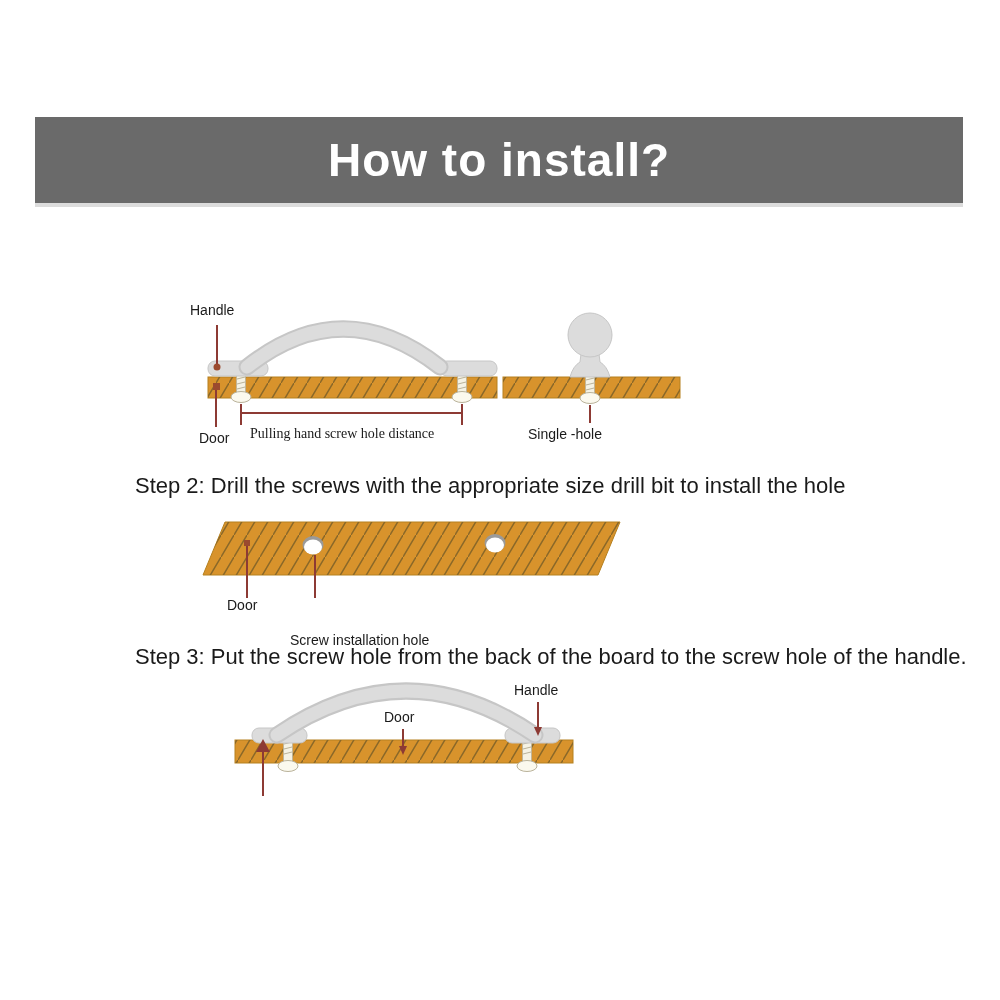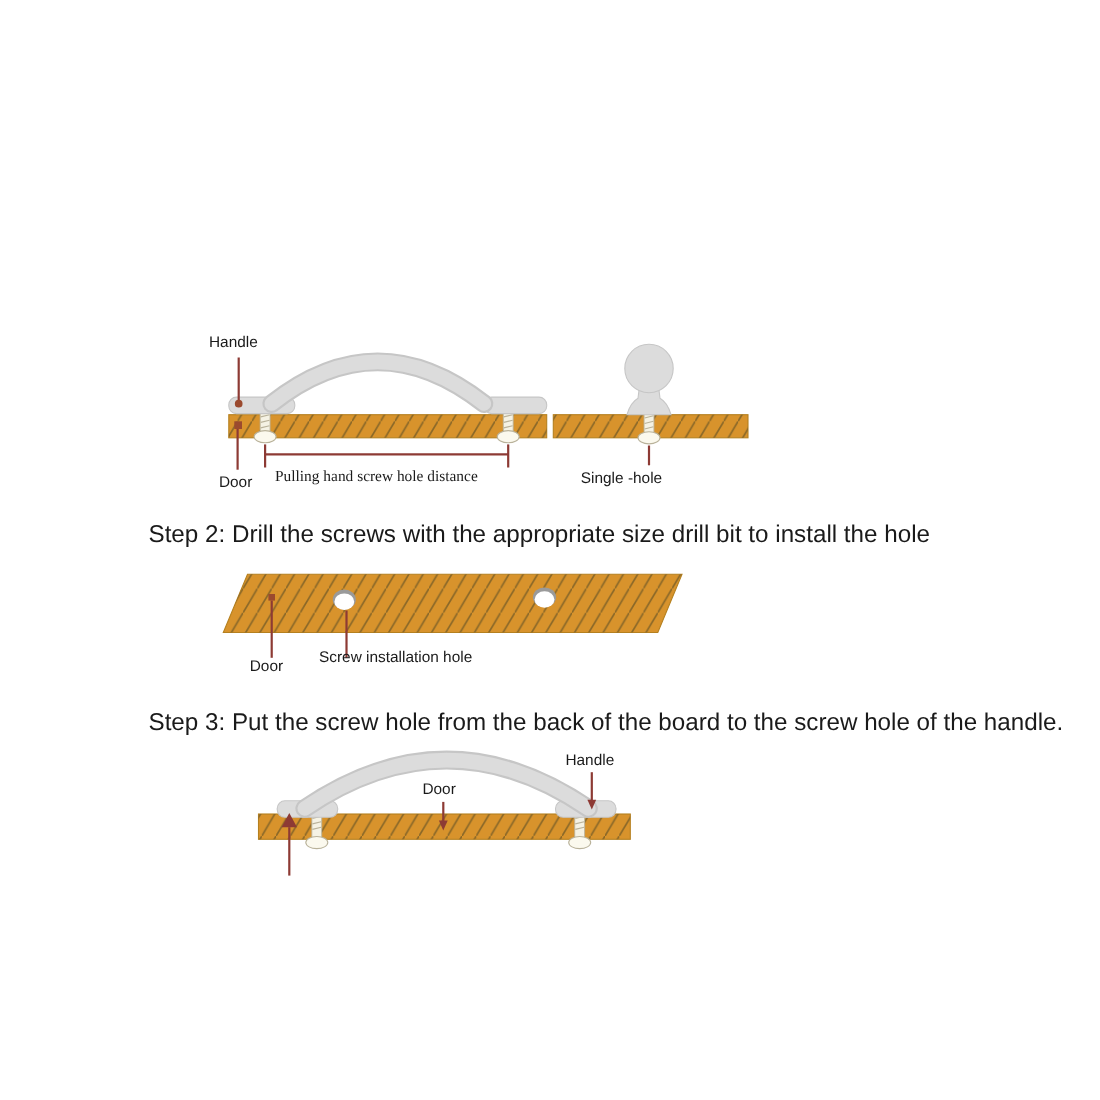--- a/index.html
+++ b/index.html
@@ -28,20 +28,23 @@
   .thread{stroke:var(--screw_edge,#b9b29a);stroke-width:1;}
   .head{fill:var(--screw_head,#fbf9ee);stroke:var(--screw_edge,#b9b29a);stroke-width:1;}
   .dot{fill:var(--dot,#9b4a2e);}
   .tri{fill:var(--pointer,#8d3a34);}
 </style>
 </head>
 <body>
 
 <div class="page">
 
+  <div class="banner">
+    <span class="banner-title">How to install?</span>
+  </div>
 
 
   <svg class="d1" width="500" height="140" viewBox="0 0 500 140">
     <defs>
       <pattern id="hatch" patternUnits="userSpaceOnUse" width="13" height="22">
         <line x1="0" y1="22" x2="13" y2="0" style="stroke:var(--hatch,#8a6828);stroke-width:1.5"></line>
       </pattern>
     </defs>
 
     <rect class="board" x="18" y="82" width="289" height="21"></rect>
@@ -113,21 +116,21 @@
     <g>
       <ellipse cx="300" cy="30" rx="10.5" ry="9" fill="#9a9a9a"></ellipse>
       <ellipse cx="300" cy="32" rx="9" ry="7.5" fill="#ffffff"></ellipse>
     </g>
     <rect class="dot" x="49" y="27" width="6" height="6"></rect>
     <line class="ptr" x1="52" y1="33" x2="52" y2="85"></line>
     <line class="ptr" x1="120" y1="42" x2="120" y2="85"></line>
   </svg>
 
   <div class="lbl" style="left:227px;top:597px;">Door</div>
-  <div class="lbl" style="left:290px;top:589px;">Screw installation hole</div>
+  <div class="lbl" style="left:290px;top:632px;">Screw installation hole</div>
 
   <div class="heading h3">Step 3: Put the screw hole from the back of the board to the screw hole of the handle.</div>
 
   <svg class="d3" width="360" height="130" viewBox="0 0 360 130">
 
     <rect class="board" x="10" y="68" width="338" height="23"></rect>
     <rect x="10" y="68" width="338" height="23" fill="url(#hatch)"></rect>
 
     <g>
       <rect class="shaft" x="58.5" y="60" width="9" height="33"></rect>

